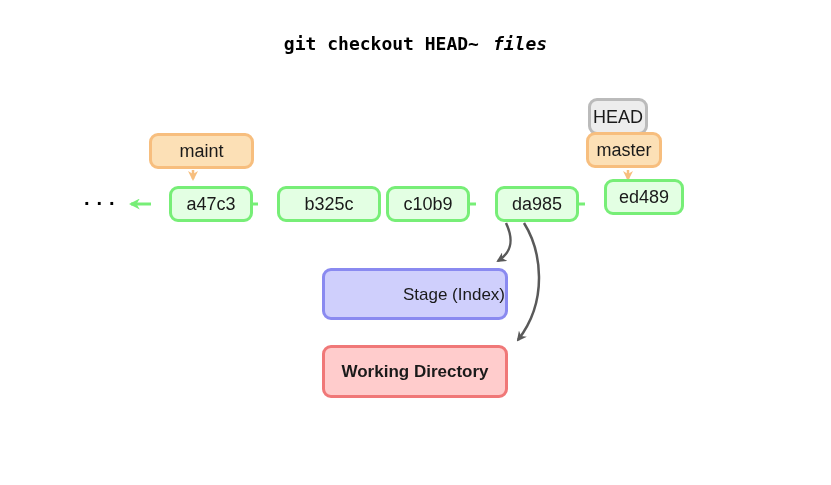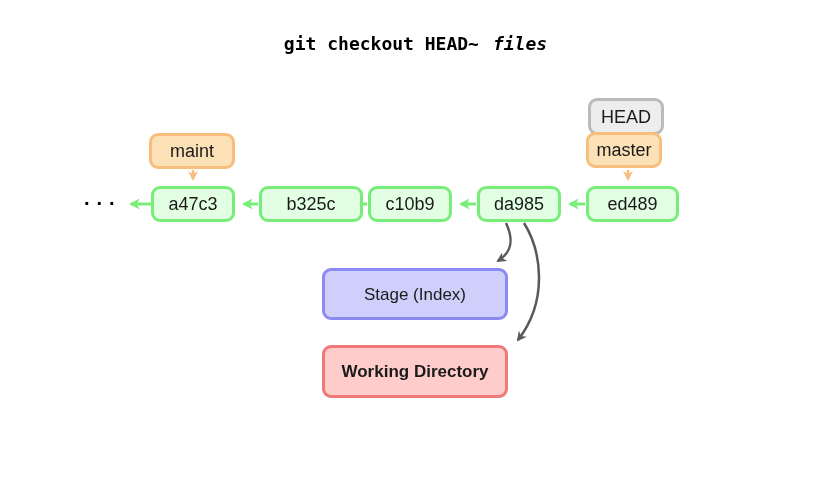--- a/index.html
+++ b/index.html
@@ -42,24 +42,24 @@
     box-sizing:border-box;
     border:3px solid;
     border-radius:9px;
     display:flex;
     align-items:center;
     justify-content:center;
     font-size:18px;
     line-height:1;
     color:var(--text);
   }
-  .commit{border-color:var(--commit-border);background:var(--commit-fill);}
+  .commit{border-color:var(--commit-border);background:var(--commit-fill);margin-left:18px;}
   .branch{border-color:var(--branch-border);background:var(--branch-fill);}
   .head{border-color:var(--head-border);background:var(--head-fill);}
-  .stage{border-color:var(--stage-border);background:var(--stage-fill);font-size:17px;}
+  .stage{border-color:var(--stage-border);background:var(--stage-fill);font-size:17px;justify-content:flex-end;}
   .workdir{border-color:var(--workdir-border);background:var(--workdir-fill);font-size:17px;}
   .dots{
     position:absolute;
     left:84px;top:187px;
     font-size:20px;
     font-weight:bold;
     letter-spacing:7px;
     line-height:22px;
     color:#000000;
   }
@@ -117,31 +117,31 @@
   </div>
   <div class="node commit" style="left:259px;top:186px;width:104px;height:36px;">
     <span>b325c</span>
   </div>
   <div class="node commit" style="left:368px;top:186px;width:84px;height:36px;align-items:center;">
     <span>c10b9</span>
   </div>
   <div class="node commit" style="left:477px;top:186px;width:84px;height:36px;">
     <span>da985</span>
   </div>
-  <div class="node commit" style="left:586px;top:186px;width:93px;height:36px;">
+  <div class="node commit" style="left:586px;top:179px;width:80px;height:36px;">
     <span>ed489</span>
   </div>
 
-  <div class="node head" style="left:588px;top:98px;width:76px;height:37px;">
+  <div class="node head" style="left:588px;top:98px;width:60px;height:37px;">
     <span>HEAD</span>
   </div>
   <div class="node branch" style="left:586px;top:132px;width:76px;height:36px;">
     <span>master</span>
   </div>
-  <div class="node branch" style="left:149px;top:133px;width:86px;height:36px;">
+  <div class="node branch" style="left:149px;top:133px;width:105px;height:36px;">
     <span>maint</span>
   </div>
 
   <div class="node stage" style="left:322px;top:268px;width:186px;height:52px;">
     <span>Stage (Index)</span>
   </div>
   <div class="node workdir" style="left:322px;top:345px;width:186px;height:53px;font-weight:bold;">
     <span>Working Directory</span>
   </div>
 

